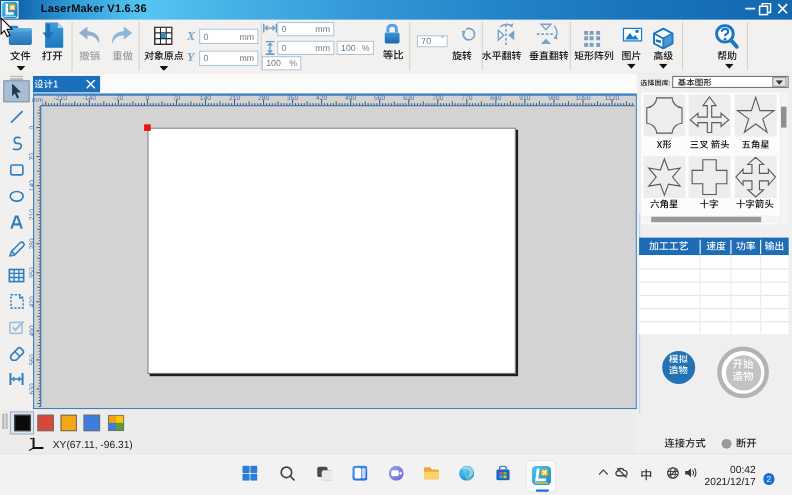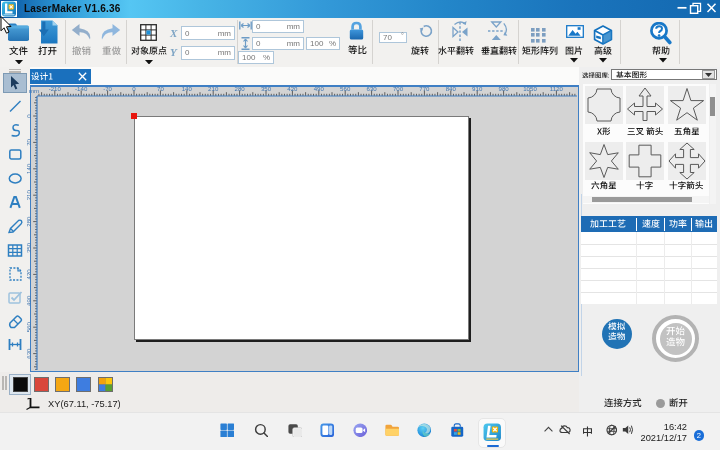--- a/index.html
+++ b/index.html
@@ -111,21 +111,21 @@
   </svg>
 <div style="position:absolute;left:0;top:0;width:720px;height:18px;background:linear-gradient(90deg,#0853a0 0%,#2f9bd8 9%,#55c6f3 18%,#47b4e6 28%,#3399d8 45%,#2386c9 62%,#1a74bc 80%,#1368b0 100%)"></div>
 <svg class="t" style="left:1px;top:1px;width:16px;height:16px" viewBox="0 0 16 16">
 <rect x="0" y="0" width="16" height="16" fill="#fff"></rect>
 <rect x="1" y="0.5" width="14" height="15" rx="3" fill="url(#lmg)"></rect>
 <path d="M4 2.5 L6.3 2.5 L6.3 10.2 L11.5 10.2 L11.5 12.5 L4 12.5 Z" fill="#fff"></path>
 <rect x="7.6" y="3.2" width="5.2" height="5.2" rx="0.8" fill="#f6b40e"></rect>
 <path d="M8.7 4.3 L11.7 7.3 M11.7 4.3 L8.7 7.3" stroke="#fff" stroke-width="1.1"></path>
 <rect x="2.5" y="13.2" width="11" height="1.2" fill="#cfe8f8" opacity="0.8"></rect>
 </svg>
-<div style="position:absolute;left:24px;top:3px;font:bold 10px 'Liberation Sans',sans-serif;color:#0a0a0a;letter-spacing:0.2px">LaserMaker V1.6.36</div>
+<div style="position:absolute;left:37px;top:3px;font:bold 10px 'Liberation Sans',sans-serif;color:#0a0a0a;letter-spacing:0.2px">LaserMaker V1.6.36</div>
 <svg class="t" style="left:672px;top:2px;width:46px;height:14px" viewBox="0 0 46 14">
 <path d="M5.5 5.8 H14.5" stroke="#fff" stroke-width="1.7"></path>
 <rect x="18.5" y="3.7" width="7.2" height="7.6" fill="none" stroke="#fff" stroke-width="1.4"></rect>
 <path d="M21 3.7 V1.3 H28.5 V9.4 H25.7" fill="none" stroke="#fff" stroke-width="1.3"></path>
 <path d="M35.5 1.7 L43.5 10 M43.5 1.7 L35.5 10" stroke="#fff" stroke-width="1.5"></path>
 </svg>
 <div style="position:absolute;left:0;top:18px;width:720px;height:49px;background:#f2f1ef;border-bottom:1px solid #d9d7d4"></div>
 <div style="position:absolute;left:65.0px;top:20px;width:1px;height:44px;background:#d5d3d0"></div>
 <div style="position:absolute;left:126.0px;top:20px;width:1px;height:44px;background:#d5d3d0"></div>
 <div style="position:absolute;left:236.5px;top:20px;width:1px;height:44px;background:#d5d3d0"></div>
@@ -870,21 +870,21 @@
 <rect x="0" y="0" width="15" height="15" fill="#6e6e6e"></rect>
 <rect x="1" y="1" width="6.5" height="6.5" fill="#f2a20d"></rect>
     <rect x="7.5" y="1" width="6.5" height="6.5" fill="#fdc60a"></rect>
 <rect x="1" y="7.5" width="6.5" height="6.5" fill="#3e7de0"></rect>
     <rect x="7.5" y="7.5" width="6.5" height="6.5" fill="#59a031"></rect>
 </svg>
 <svg class="t" style="left:26px;top:398px;width:14px;height:12px" viewBox="0 0 14 12">
 <path d="M4.5 0 V9.3 H13.5" fill="none" stroke="#111" stroke-width="1.8"></path>
 <path d="M4.5 0 L1.5 1 M4.5 9.3 L0.5 11.5" stroke="#111" stroke-width="1.1"></path>
 </svg>
-<div style="position:absolute;left:48px;top:398.5px;font:9.3px 'Liberation Sans',sans-serif;color:#1a1a1a">XY(67.11, -75.17)</div>
+<div style="position:absolute;left:48px;top:398.5px;font:9.3px 'Liberation Sans',sans-serif;color:#1a1a1a">XY(67.11, -96.31)</div>
 <div style="position:absolute;left:0;top:412px;width:720px;height:38px;background:#f2f2f2;border-top:1px solid #e4e4e4;box-sizing:border-box"></div>
 <svg class="t" style="left:219.75px;top:422.75px;width:14.5px;height:14.5px" viewBox="0 0 17 17">
     <g fill="#2a7fd4">
       <rect x="0.5" y="0.5" width="7.6" height="7.6" rx="0.8"></rect>
       <rect x="8.9" y="0.5" width="7.6" height="7.6" rx="0.8"></rect>
       <rect x="0.5" y="8.9" width="7.6" height="7.6" rx="0.8"></rect>
       <rect x="8.9" y="8.9" width="7.6" height="7.6" rx="0.8"></rect>
     </g>
   </svg>
 <svg class="t" style="left:253.75px;top:422.75px;width:14.5px;height:14.5px" viewBox="0 0 17 17">
@@ -945,18 +945,18 @@
 <svg class="t" style="left:606.25px;top:423.00px;width:11.5px;height:14.0px" viewBox="0 0 13 16">
     <circle cx="6.5" cy="8" r="5.5" fill="none" stroke="#3c3c3c" stroke-width="1.2"></circle>
     <ellipse cx="6.5" cy="8" rx="2.6" ry="5.5" fill="none" stroke="#3c3c3c" stroke-width="1"></ellipse>
     <path d="M1.2 6.5 H11.8 M1.2 9.5 H11.8" stroke="#3c3c3c" stroke-width="1"></path>
     <path d="M2.2 12.3 L10.8 3.7" stroke="#3c3c3c" stroke-width="1.3"></path>
   </svg>
 <svg class="t" style="left:622.25px;top:423.25px;width:12.5px;height:13.5px" viewBox="0 0 15 16">
     <path d="M1 6 H4 L7.5 3 V13 L4 10 H1 Z" fill="#3c3c3c"></path>
     <path d="M9.5 5.5 Q11 8 9.5 10.5 M11.5 3.5 Q14 8 11.5 12.5" fill="none" stroke="#3c3c3c" stroke-width="1.2" stroke-linecap="round"></path>
   </svg>
-<div style="position:absolute;left:608px;top:422px;width:79px;height:10px;font:9.3px 'Liberation Sans',sans-serif;color:#1a1a1a;text-align:right">16:42</div>
+<div style="position:absolute;left:608px;top:422px;width:79px;height:10px;font:9.3px 'Liberation Sans',sans-serif;color:#1a1a1a;text-align:right">00:42</div>
 <div style="position:absolute;left:608px;top:433px;width:79px;height:10px;font:9.3px 'Liberation Sans',sans-serif;color:#1a1a1a;text-align:right">2021/12/17</div>
 <div style="position:absolute;left:693.5px;top:429.8px;width:10.8px;height:10.8px;border-radius:50%;background:#1a6ed8"></div>
 <div style="position:absolute;left:693.5px;top:431.2px;width:10.8px;font:7.6px 'Liberation Sans',sans-serif;color:#fff;text-align:center">2</div>
 <svg class="t" style="left:0px;top:16px;width:13px;height:19px" viewBox="0 0 13 19">
 <path d="M1 0.5 L11 10.5 L6.5 10.8 L9 16 L6.5 17.2 L4 11.8 L1 14.8 Z" fill="#fff" stroke="#000" stroke-width="1"></path>
 </svg>
 </body></html>

